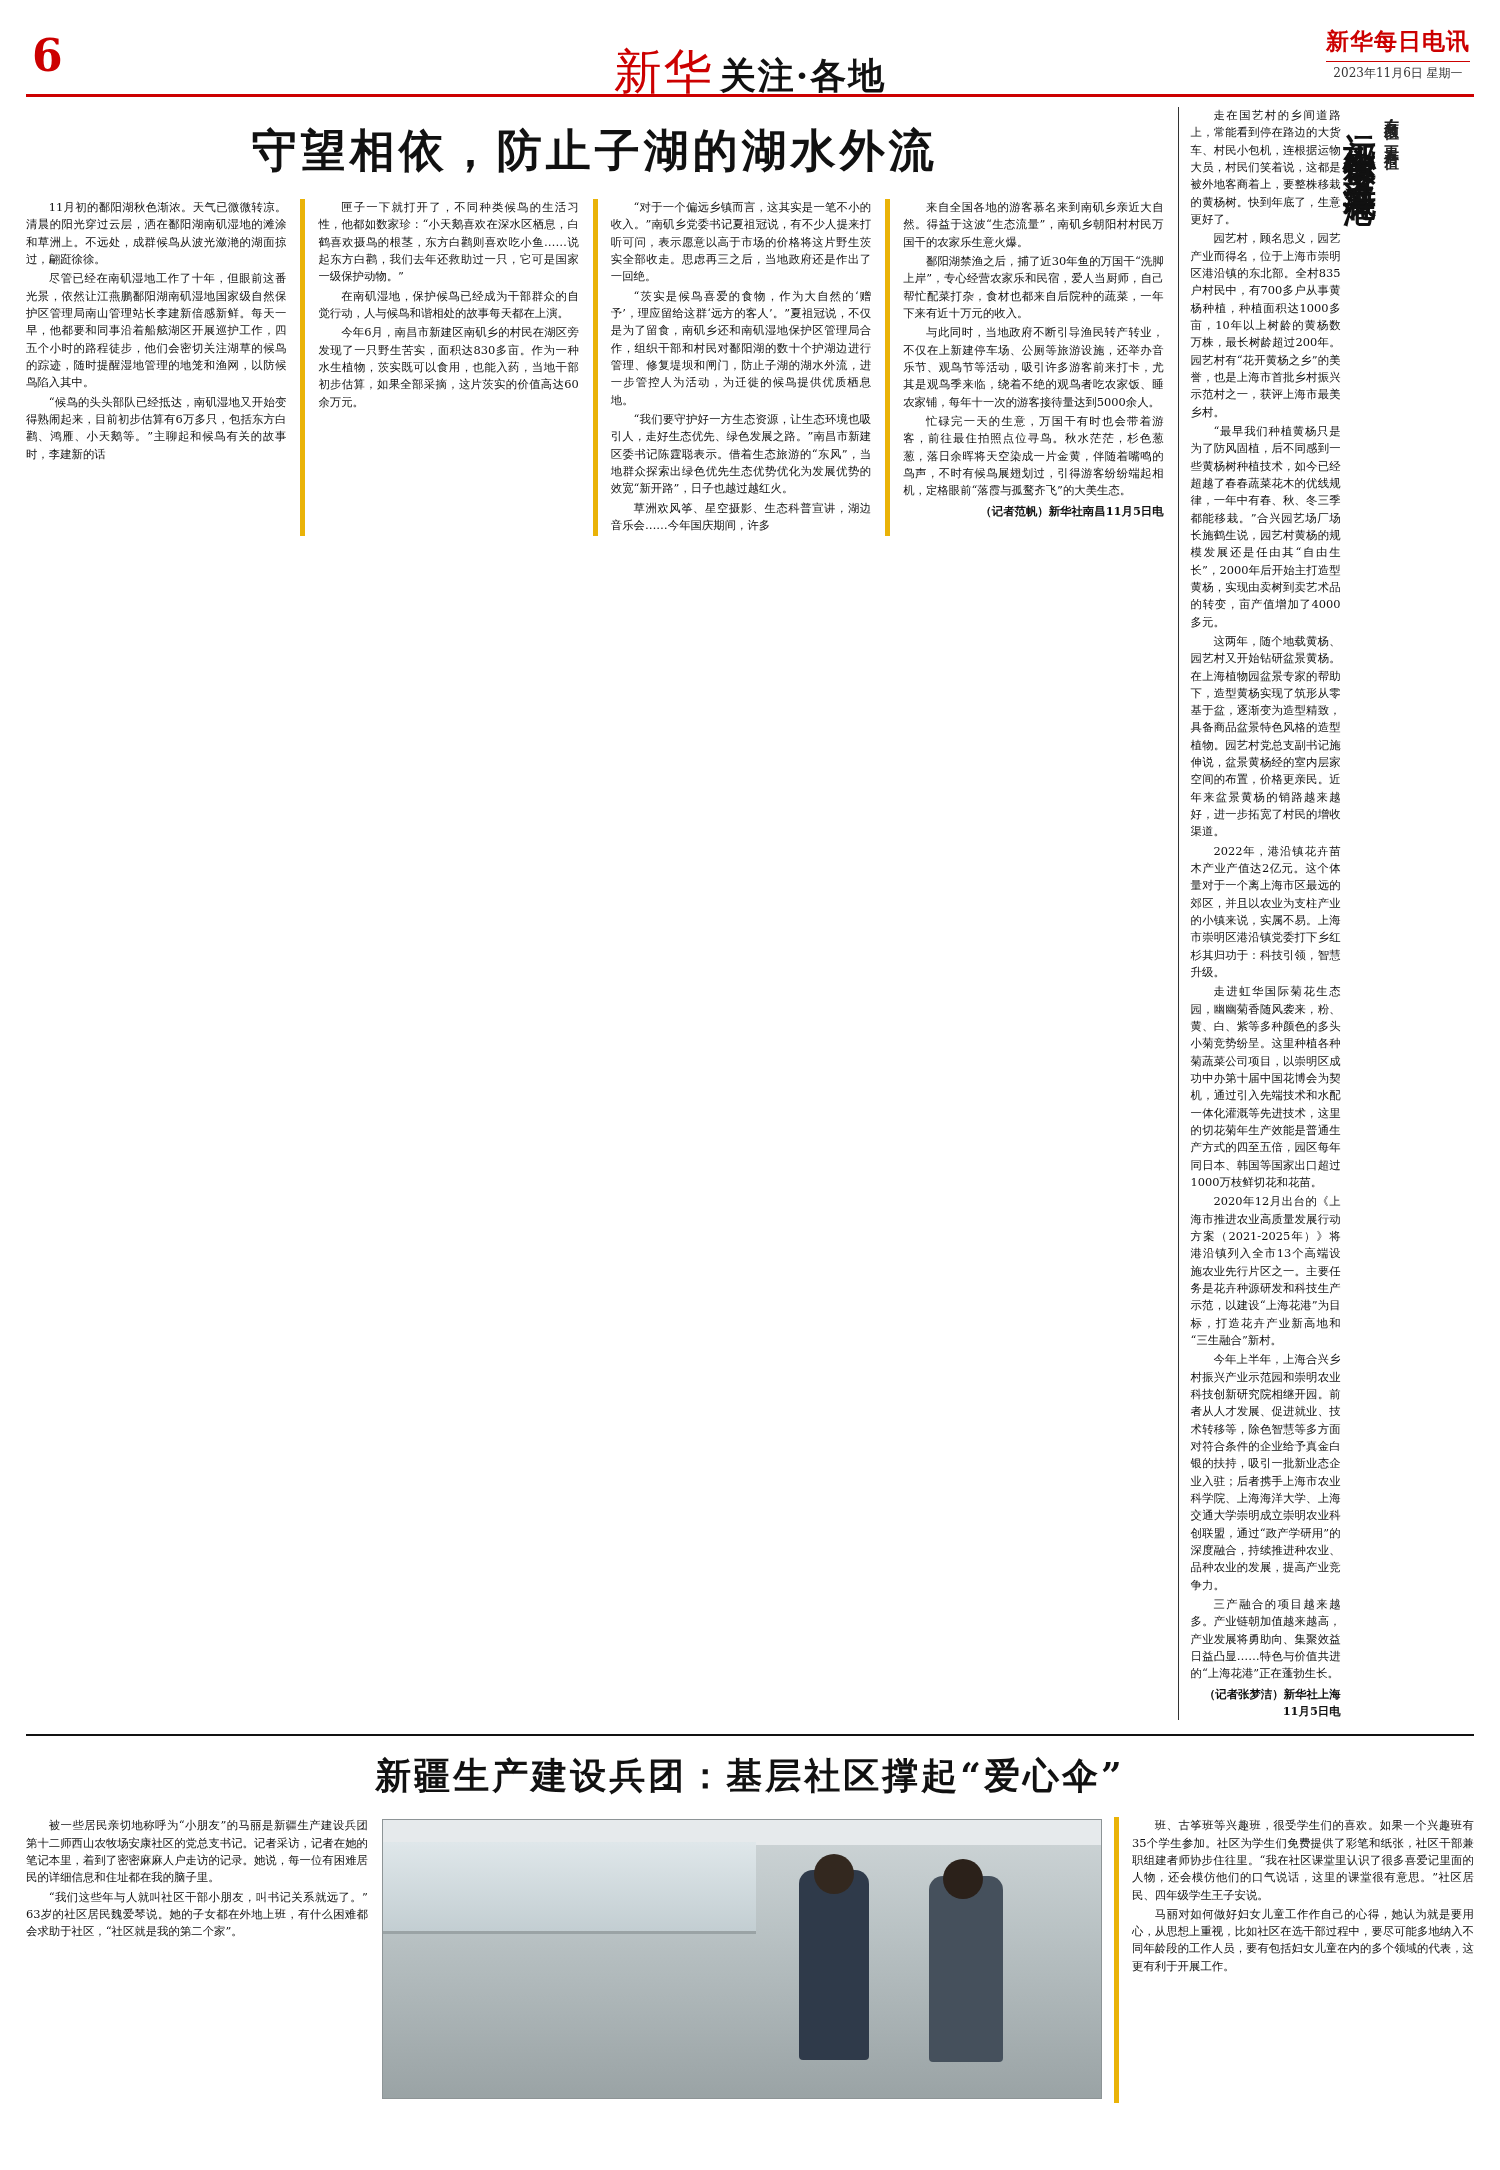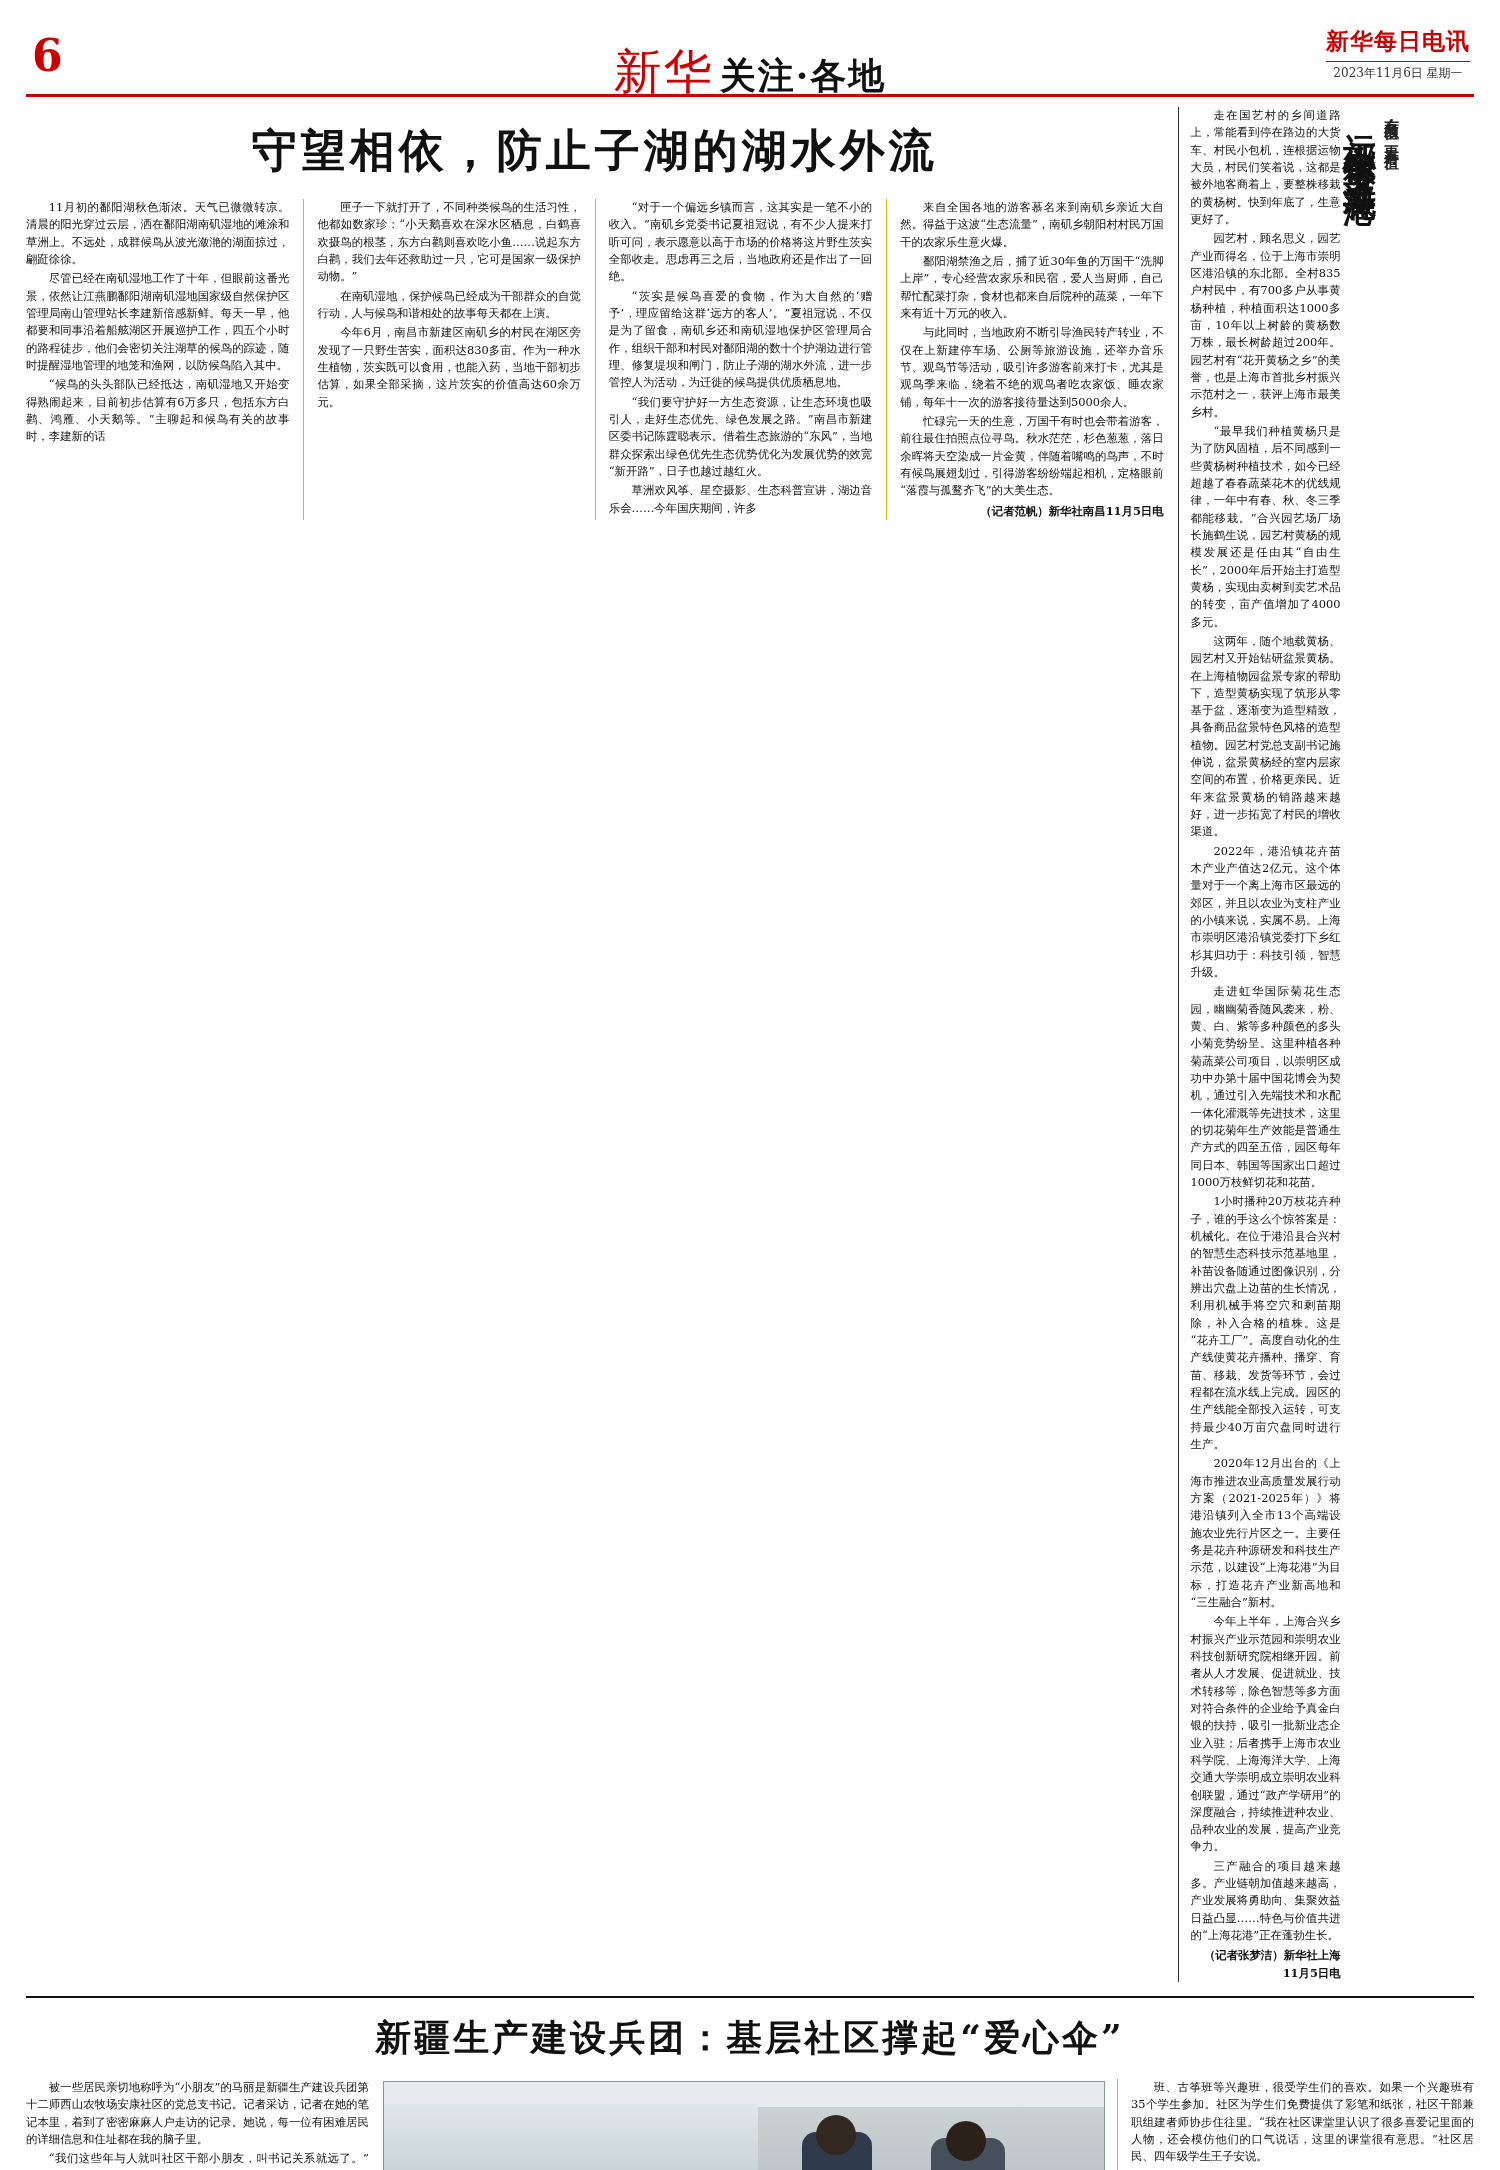--- a/index.html
+++ b/index.html
@@ -20,21 +20,21 @@
   .col-text{font-size:11.4px;line-height:1.52;text-align:justify;text-justify:inter-ideograph;}
   .col-text p{margin:0 0 2px 0;text-indent:2em;}
   .sig{text-align:right;font-weight:bold;font-size:11.4px;margin-top:3px;}
 
   
   .sec1{display:flex;gap:14px;margin-top:10px;}
   .sec1-left{width:1148px;}
   .h1-title{font-size:45px;font-weight:bold;text-align:center;letter-spacing:4px;margin:14px 0 18px 0;font-family:"DejaVu Serif",serif;}
   .cols4{display:flex;gap:14px;justify-content:flex-end;}
   .cols4 > div{flex:1;}
-  .vdiv{border-left:1px solid #eab308;}
+  .vdiv{border-left:5px solid #eab308;}
 
   
   .sec1-right{width:286px;border-left:1px solid #333;padding-left:12px;display:flex;gap:0;}
   .vtitle{writing-mode:vertical-rl;text-orientation:upright;font-size:33px;font-weight:bold;letter-spacing:6px;line-height:1.12;font-family:"DejaVu Serif",serif;}
   .vsub{writing-mode:vertical-rl;text-orientation:upright;font-size:15px;letter-spacing:3px;font-weight:bold;color:#222;}
   .rcol-text{width:150px;}
 
   
   .rule{border-top:2px solid #111;margin:14px 0 0 0;}
   .h2-title{font-size:36px;font-weight:bold;text-align:center;letter-spacing:3px;margin:16px 0 16px 0;}
@@ -98,21 +98,20 @@
     </div>
 
     <div class="sec1-right">
       <div class="rcol-text col-text">
         <p>走在国艺村的乡间道路上，常能看到停在路边的大货车、村民小包机，连根据运物大员，村民们笑着说，这都是被外地客商着上，要整株移栽的黄杨树。快到年底了，生意更好了。</p>
         <p>园艺村，顾名思义，园艺产业而得名，位于上海市崇明区港沿镇的东北部。全村835户村民中，有700多户从事黄杨种植，种植面积达1000多亩，10年以上树龄的黄杨数万株，最长树龄超过200年。园艺村有“花开黄杨之乡”的美誉，也是上海市首批乡村振兴示范村之一，获评上海市最美乡村。</p>
         <p>“最早我们种植黄杨只是为了防风固植，后不同感到一些黄杨树种植技术，如今已经超越了春春蔬菜花木的优线规律，一年中有春、秋、冬三季都能移栽。”合兴园艺场厂场长施鹤生说，园艺村黄杨的规模发展还是任由其“自由生长”，2000年后开始主打造型黄杨，实现由卖树到卖艺术品的转变，亩产值增加了4000多元。</p>
         <p>这两年，随个地载黄杨、园艺村又开始钻研盆景黄杨。在上海植物园盆景专家的帮助下，造型黄杨实现了筑形从零基于盆，逐渐变为造型精致，具备商品盆景特色风格的造型植物。园艺村党总支副书记施伸说，盆景黄杨经的室内层家空间的布置，价格更亲民。近年来盆景黄杨的销路越来越好，进一步拓宽了村民的增收渠道。</p>
         <p>2022年，港沿镇花卉苗木产业产值达2亿元。这个体量对于一个离上海市区最远的郊区，并且以农业为支柱产业的小镇来说，实属不易。上海市崇明区港沿镇党委打下乡红杉其归功于：科技引领，智慧升级。</p>
         <p>走进虹华国际菊花生态园，幽幽菊香随风袭来，粉、黄、白、紫等多种颜色的多头小菊竞势纷呈。这里种植各种菊蔬菜公司项目，以崇明区成功中办第十届中国花博会为契机，通过引入先端技术和水配一体化灌溉等先进技术，这里的切花菊年生产效能是普通生产方式的四至五倍，园区每年同日本、韩国等国家出口超过1000万枝鲜切花和花苗。</p>
-        <p>1小时播种20万枝花卉种子，谁的手这么个惊答案是：机械化。在位于港沿县合兴村的智慧生态科技示范基地里，补苗设备随通过图像识别，分辨出穴盘上边苗的生长情况，利用机械手将空穴和剩苗期除，补入合格的植株。这是“花卉工厂”。高度自动化的生产线使黄花卉播种、播穿、育苗、移栽、发货等环节，会过程都在流水线上完成。园区的生产线能全部投入运转，可支持最少40万亩穴盘同时进行生产。</p>
         <p>2020年12月出台的《上海市推进农业高质量发展行动方案（2021-2025年）》将港沿镇列入全市13个高端设施农业先行片区之一。主要任务是花卉种源研发和科技生产示范，以建设“上海花港”为目标，打造花卉产业新高地和“三生融合”新村。</p>
         <p>今年上半年，上海合兴乡村振兴产业示范园和崇明农业科技创新研究院相继开园。前者从人才发展、促进就业、技术转移等，除色智慧等多方面对符合条件的企业给予真金白银的扶持，吸引一批新业态企业入驻；后者携手上海市农业科学院、上海海洋大学、上海交通大学崇明成立崇明农业科创联盟，通过“政产学研用”的深度融合，持续推进种农业、品种农业的发展，提高产业竞争力。</p>
         <p>三产融合的项目越来越多。产业链朝加值越来越高，产业发展将勇助向、集聚效益日益凸显……特色与价值共进的“上海花港”正在蓬勃生长。</p>
         <div class="sig">（记者张梦洁）新华社上海11月5日电</div>
       </div>
       <div style="display:flex;align-items:flex-start;gap:4px;">
         <div class="vtitle">远郊小镇变身『上海花港』</div>
         <div class="vsub">有颜值，更有产值</div>
       </div>
     </div>

